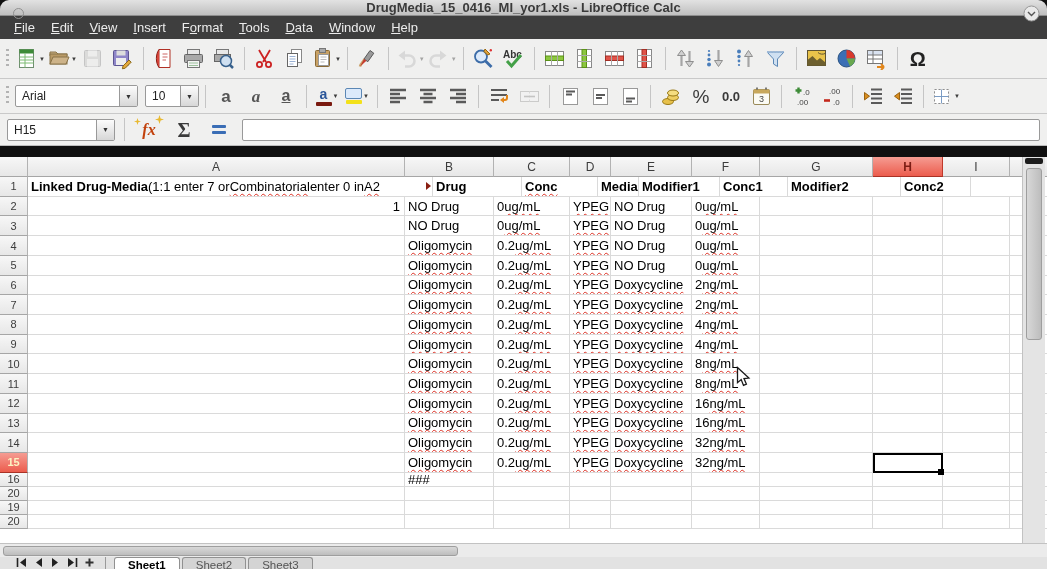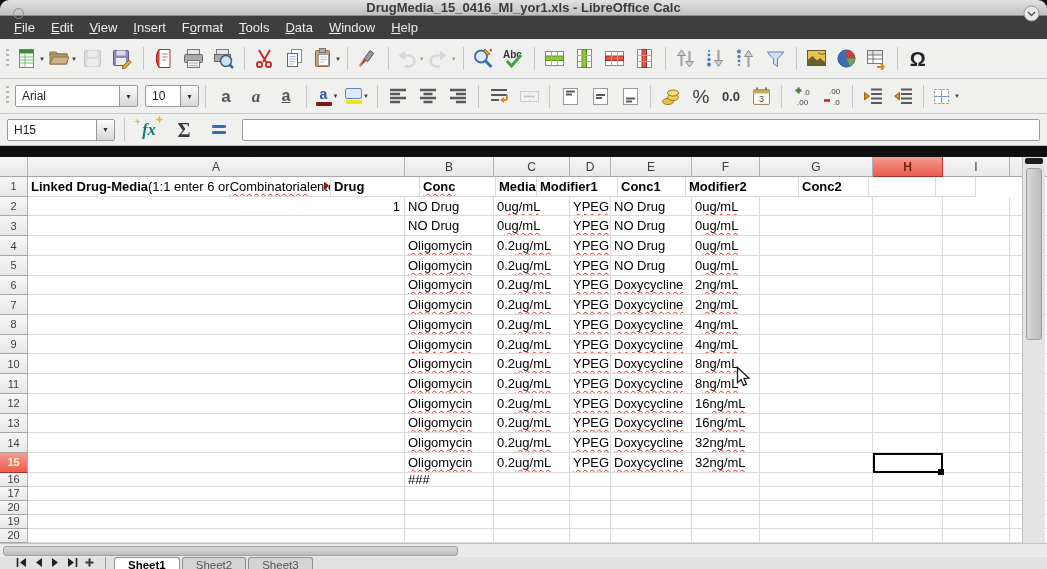--- a/index.html
+++ b/index.html
@@ -27,21 +27,21 @@
 .stack{display:flex;flex-direction:column;align-items:center;gap:1px}
 .bar{width:16px;height:4px;border-radius:1px}
 .combo{height:22px;background:#fff;border:1px solid #999;border-radius:2px;display:flex;align-items:center;font-size:12px;color:#222;flex:0 0 auto}
 .cval{flex:1;padding-left:6px;overflow:hidden;white-space:nowrap}
 .cbtn{width:18px;height:100%;background:linear-gradient(#fcfcfc,#d7d7d7);border-left:1px solid #999;display:flex;align-items:center;justify-content:center}
 .cbtn span{font-size:7px;color:#333}
 
 #formula-bar{height:32px;background:#f0f0ef;border-bottom:1px solid #bdbdbd;display:flex;align-items:center;padding:0 7px;gap:5px}
 #name-box{width:108px}
 .fbtn{width:30px;height:26px;display:flex;align-items:center;justify-content:center}
-.fx{position:relative;font-family:"Liberation Serif",serif;font-style:italic;font-weight:bold;color:#0f766e;font-size:16px}
+.fx{position:relative;font-family:"Liberation Serif",serif;font-style:italic;font-weight:bold;color:#c2410c;font-size:16px}
 .fxstar{position:absolute;top:-6px;right:-8px}
 .fxstar2{position:absolute;top:-3px;left:-8px}
 #formula-input{flex:1;height:22px;background:#fff;border:1px solid #999;border-radius:2px;margin-left:3px;font-size:12px;padding:2px 5px;color:#000}
 
 #spreadsheet{position:absolute;top:157px;left:0;width:1047px;height:386px;background:#fff;overflow:hidden}
 .grow{display:flex}
 .ch,.rh{background:linear-gradient(#f7f7f7,#e7e7e7);border-right:1px solid #b2b2b2;border-bottom:1px solid #a6a6a6;display:flex;align-items:center;justify-content:center;color:#3c3c3c;flex:0 0 auto}
 .ch{font-size:12px}
 .rh{font-size:11px}
 .ch.sel{background:linear-gradient(#f59c92,#ec5c4d);color:#7c1d15;font-weight:bold;border-right-color:#c0392b;border-bottom-color:#a93226}
@@ -587,23 +587,23 @@
       <div class="ch" style="width: 41px;">D</div>
       <div class="ch" style="width: 81px;">E</div>
       <div class="ch" style="width: 68px;">F</div>
       <div class="ch" style="width: 113px;">G</div>
       <div class="ch sel" style="width: 70px;">H</div>
       <div class="ch" style="width: 67px;">I</div>
       <div class="ch" style="width: 40px;">J</div>
     </div>
     <div class="grow" style="height: 19.73px;">
       <div class="rh" style="width: 28px;">1</div>
-      <div class="cell" style="width: 303px;">
+      <div class="cell" style="width: 405px;">
         <span class="bld ">Linked Drug-Media</span>
-        <span> (1:1 enter 6 or </span>
+        <span> (1:1 enter 7 or </span>
         <span class="sq">Combinatorial</span>
         <span> enter 0 in </span>
         <span class="sq">A2</span>
         <span class="ofmark"></span>
       </div>
       <div class="cell bld" style="width: 89px;">Drug</div>
       <div class="cell bld" style="width: 76px;">
         <span class="sq">Conc</span>
       </div>
       <div class="cell bld" style="width: 41px;">Media</div>
@@ -949,33 +949,20 @@
       </div>
       <div class="cell" style="width: 113px;"></div>
       <div class="cell" style="width: 70px;"></div>
       <div class="cell" style="width: 67px;"></div>
       <div class="cell" style="width: 40px;"></div>
     </div>
     <div class="grow" style="height: 14px;">
       <div class="rh" style="width: 28px;">16</div>
       <div class="cell" style="width: 377px;"></div>
       <div class="cell" style="width: 89px;">###</div>
-      <div class="cell" style="width: 76px;"></div>
-      <div class="cell" style="width: 41px;"></div>
-      <div class="cell" style="width: 81px;"></div>
-      <div class="cell" style="width: 68px;"></div>
-      <div class="cell" style="width: 113px;"></div>
-      <div class="cell" style="width: 70px;"></div>
-      <div class="cell" style="width: 67px;"></div>
-      <div class="cell" style="width: 40px;"></div>
-    </div>
-    <div class="grow" style="height: 14px;">
-      <div class="rh" style="width: 28px;">17</div>
-      <div class="cell" style="width: 377px;"></div>
-      <div class="cell" style="width: 89px;"></div>
       <div class="cell" style="width: 76px;"></div>
       <div class="cell" style="width: 41px;"></div>
       <div class="cell" style="width: 81px;"></div>
       <div class="cell" style="width: 68px;"></div>
       <div class="cell" style="width: 113px;"></div>
       <div class="cell" style="width: 70px;"></div>
       <div class="cell" style="width: 67px;"></div>
       <div class="cell" style="width: 40px;"></div>
     </div>
     <div class="grow" style="height: 14px;">

